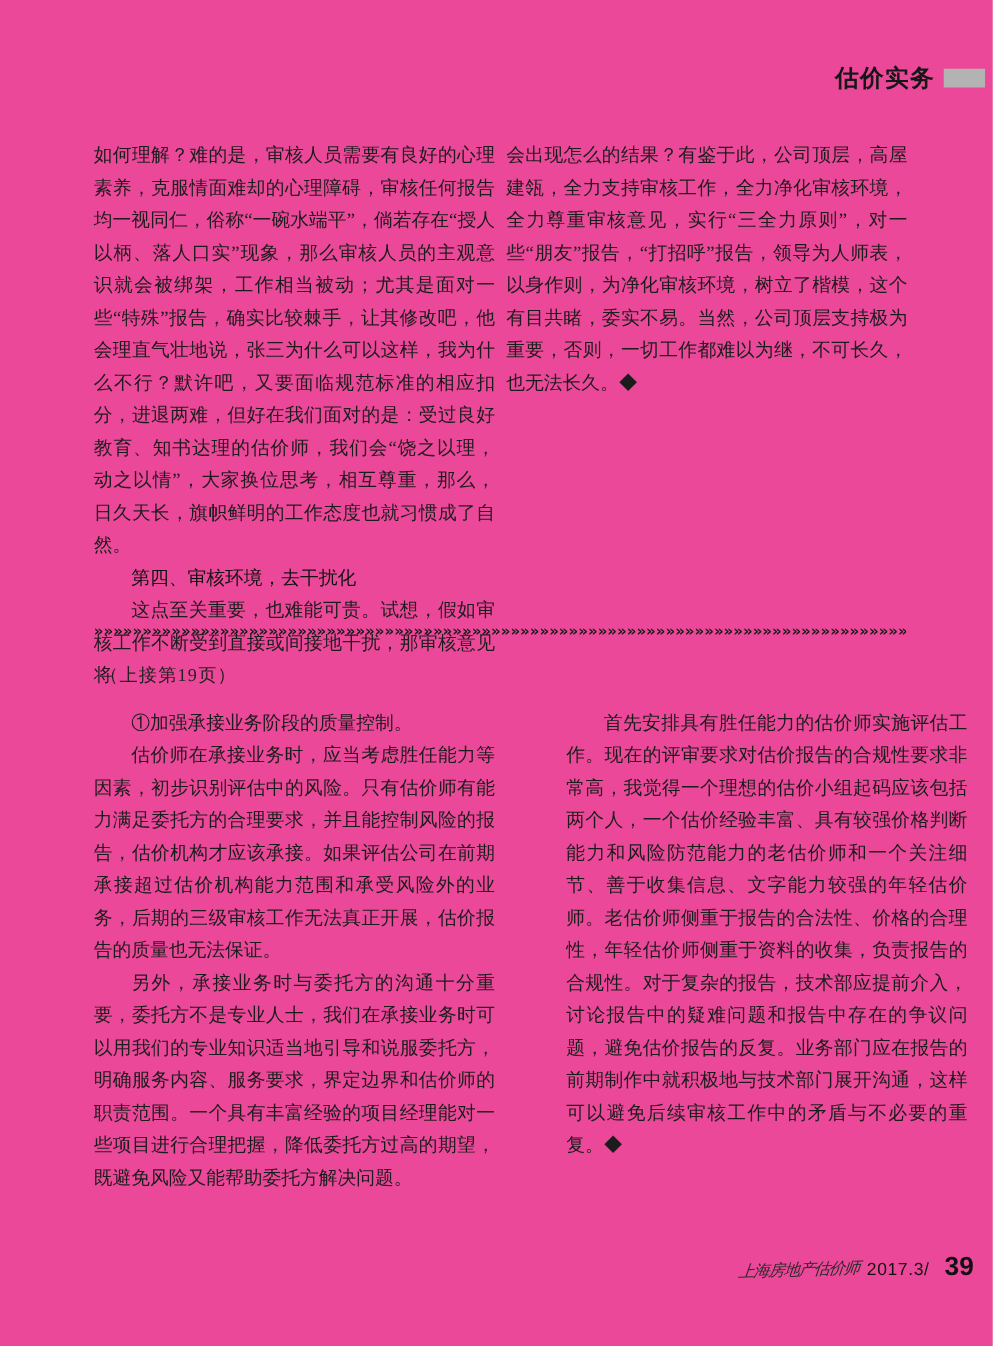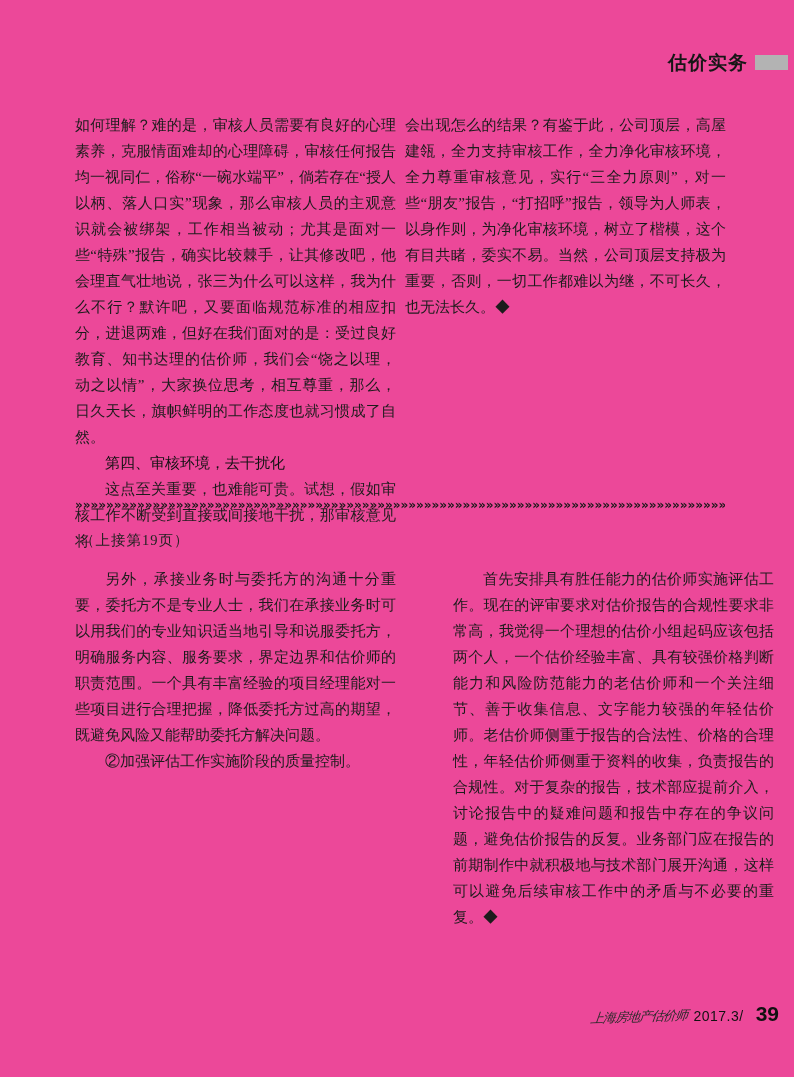--- a/index.html
+++ b/index.html
@@ -131,22 +131,23 @@
 
   <div class="col top-right">
     <p>会出现怎么的结果？有鉴于此，公司顶层，高屋建瓴，全力支持审核工作，全力净化审核环境，全力尊重审核意见，实行“三全力原则”，对一些“朋友”报告，“打招呼”报告，领导为人师表，以身作则，为净化审核环境，树立了楷模，这个有目共睹，委实不易。当然，公司顶层支持极为重要，否则，一切工作都难以为继，不可长久，也无法长久。◆</p>
   </div>
 
   <div class="section-divider">»»»»»»»»»»»»»»»»»»»»»»»»»»»»»»»»»»»»»»»»»»»»»»»»»»»»»»»»»»»»»»»»»»»»»»»»»»»»»»»»»»»»»»»»</div>
 
   <div class="continuation-note">（上接第19页）</div>
 
   <div class="col bottom-left">
+    <p class="indent">①加强承接业务阶段的质量控制。</p>
+    <p class="indent">估价师在承接业务时，应当考虑胜任能力等因素，初步识别评估中的风险。只有估价师有能力满足委托方的合理要求，并且能控制风险的报告，估价机构才应该承接。如果评估公司在前期承接超过估价机构能力范围和承受风险外的业务，后期的三级审核工作无法真正开展，估价报告的质量也无法保证。</p>
     <p class="indent">另外，承接业务时与委托方的沟通十分重要，委托方不是专业人士，我们在承接业务时可以用我们的专业知识适当地引导和说服委托方，明确服务内容、服务要求，界定边界和估价师的职责范围。一个具有丰富经验的项目经理能对一些项目进行合理把握，降低委托方过高的期望，既避免风险又能帮助委托方解决问题。</p>
-    <p class="indent">②加强评估工作实施阶段的质量控制。</p>
   </div>
 
   <div class="col bottom-right">
     <p class="indent">首先安排具有胜任能力的估价师实施评估工作。现在的评审要求对估价报告的合规性要求非常高，我觉得一个理想的估价小组起码应该包括两个人，一个估价经验丰富、具有较强价格判断能力和风险防范能力的老估价师和一个关注细节、善于收集信息、文字能力较强的年轻估价师。老估价师侧重于报告的合法性、价格的合理性，年轻估价师侧重于资料的收集，负责报告的合规性。对于复杂的报告，技术部应提前介入，讨论报告中的疑难问题和报告中存在的争议问题，避免估价报告的反复。业务部门应在报告的前期制作中就积极地与技术部门展开沟通，这样可以避免后续审核工作中的矛盾与不必要的重复。◆</p>
   </div>
 
   <div class="footer">
     <span class="journal-logo">上海房地产估价师</span>
     <span class="footer-issue">2017.3/</span>
     <span class="footer-page-number">39</span>

